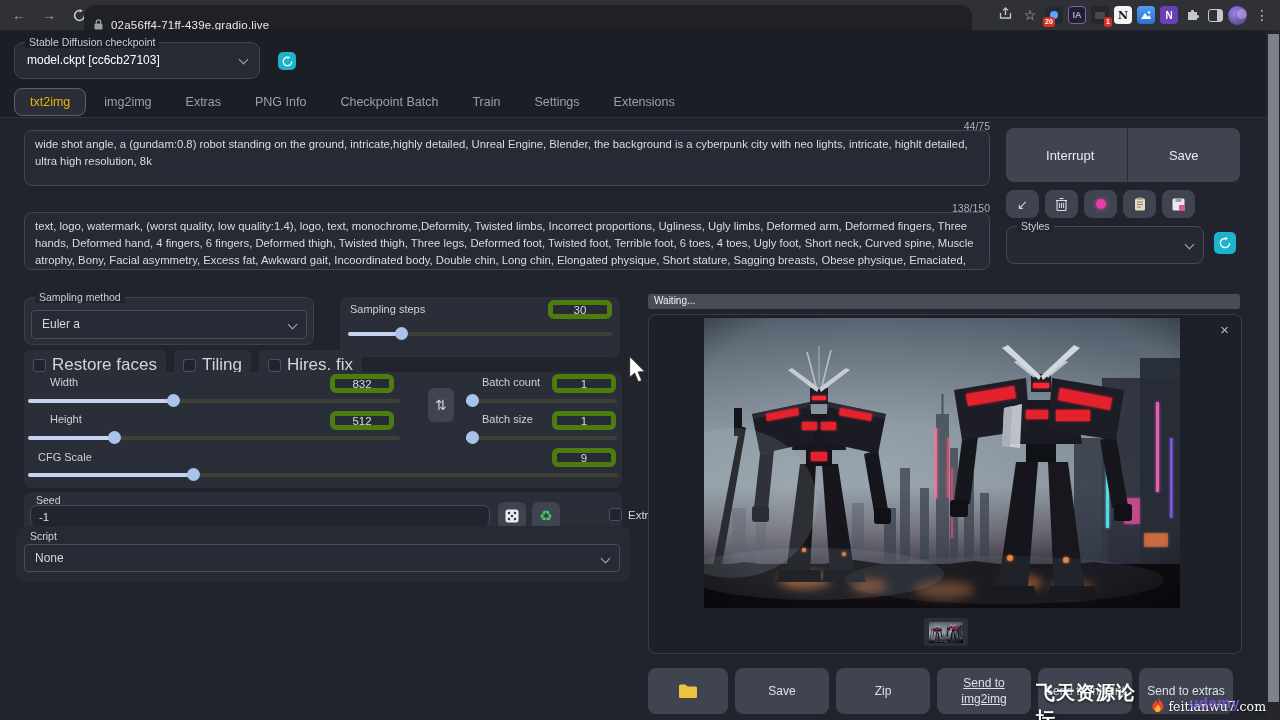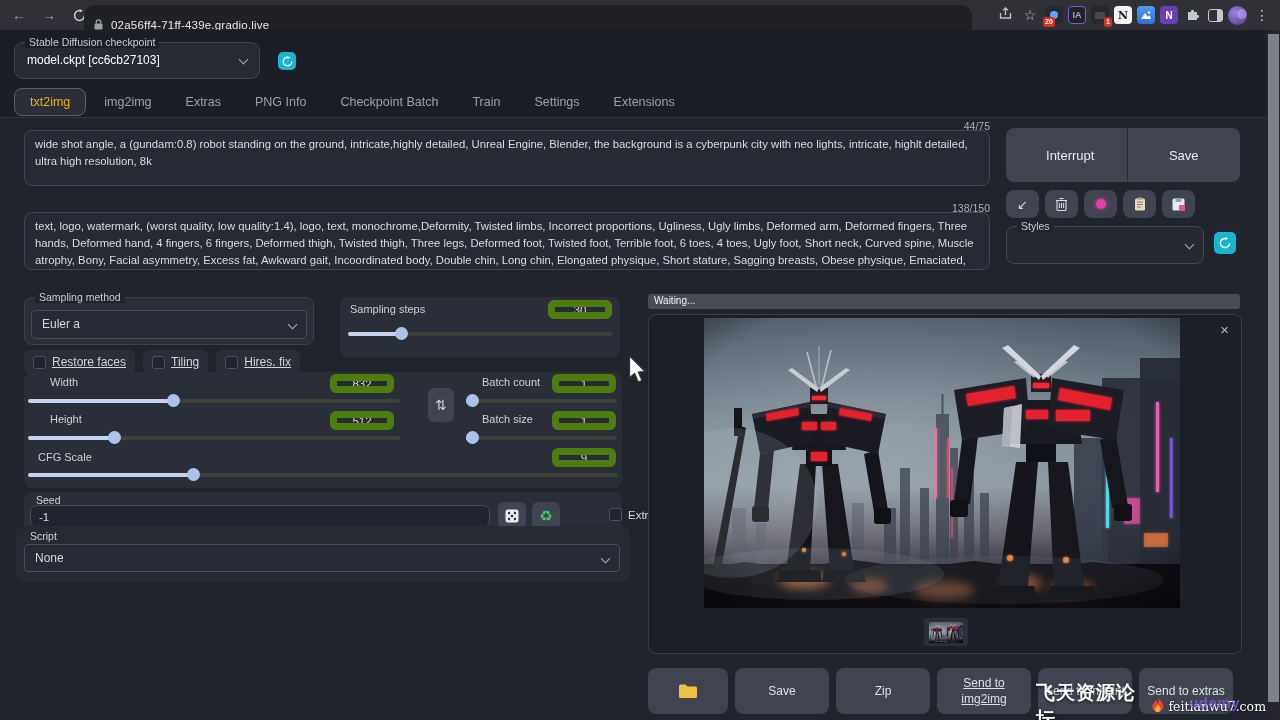--- a/index.html
+++ b/index.html
@@ -50,28 +50,28 @@
   .pink-dot { width:10px; height:10px; border-radius:50%; background:#e23fa9; box-shadow:0 0 5px #e23fa9; }
   .styles-block { position:absolute; left:1006px; top:196px; width:198px; height:38px; border:1px solid #434957; border-radius:8px; background:#262932; }
 
   
   .block { position:absolute; background:#2a2e38; border-radius:8px; }
   .bordered { border:1px solid #3a404c; }
   .blk-label { font-size:11px; color:#ced1d8; }
   .select { position:absolute; background:#262a34; border:1px solid #454c5a; border-radius:4px; }
   .select .val { position:absolute; left:10px; top:6px; font-size:12px; color:#d6d9de; }
   .select .chev { position:absolute; right:10px; top:10px; }
-  .num-input { position:absolute; background:#262b35; border:7px solid #4d7c0f; border-radius:6px; color:#d8dbe0; font-size:11.5px; text-align:center; height:19px; width:64px; font-family:inherit; }
+  .num-input { position:absolute; background:#262b35; border:5px solid #4d7c0f; border-radius:6px; color:#d8dbe0; font-size:11.5px; text-align:center; height:19px; width:64px; font-family:inherit; }
   .slider { position:absolute; height:13px; }
   .slider .track { position:absolute; top:5px; left:0; right:0; height:4px; border-radius:2px; background:#3e4138; }
   .slider .fill { position:absolute; top:5px; left:0; height:4px; border-radius:2px; background:#c6d3ee; }
   .slider .knob { position:absolute; top:0; width:13px; height:13px; border-radius:50%; background:#a9c3ea; }
   .chip { background:#2a2e38; border-radius:6px; padding:5px 9px; display:flex; align-items:center; gap:6px; }
   .cbx { width:13px; height:13px; border-radius:3px; background:#20242e; border:1px solid #4a5160; }
-  .chip span { font-size:12px; color:#d2d5db;text-decoration:underline; }
+  .chip span { font-size:17px; color:#d2d5db; }
   .sq-btn { background:#3f4450; border-radius:6px; display:flex; align-items:center; justify-content:center; color:#d0d3d9; }
 
   
   .progress { position:absolute; left:648px; top:264px; width:592px; height:15px; background:#474c57; border-radius:3px; }
   .progress span { position:absolute; left:6px; top:1px; font-size:10px; color:#f0f2f5; }
   .out-panel { position:absolute; left:648px; top:284px; width:594px; height:340px; background:#1d2029; border:1px solid #383d49; border-radius:8px; }
   .close-x { position:absolute; right:12px; top:6px; font-size:15px; color:#b2b7c0; }
   .thumb-chip { position:absolute; left:275px; top:303px; width:44px; height:28px; background:#2b2f3a; border-radius:4px; display:flex; align-items:center; justify-content:center; }
   .out-btns { position:absolute; left:648px; top:638px; display:flex; gap:7px; }
   .out-btn { height:46px; background:#3f4450; border-radius:8px; color:#dde0e5; font-size:12px; display:flex; align-items:center; justify-content:center; text-align:center; line-height:1.35; padding:0 4px; }

